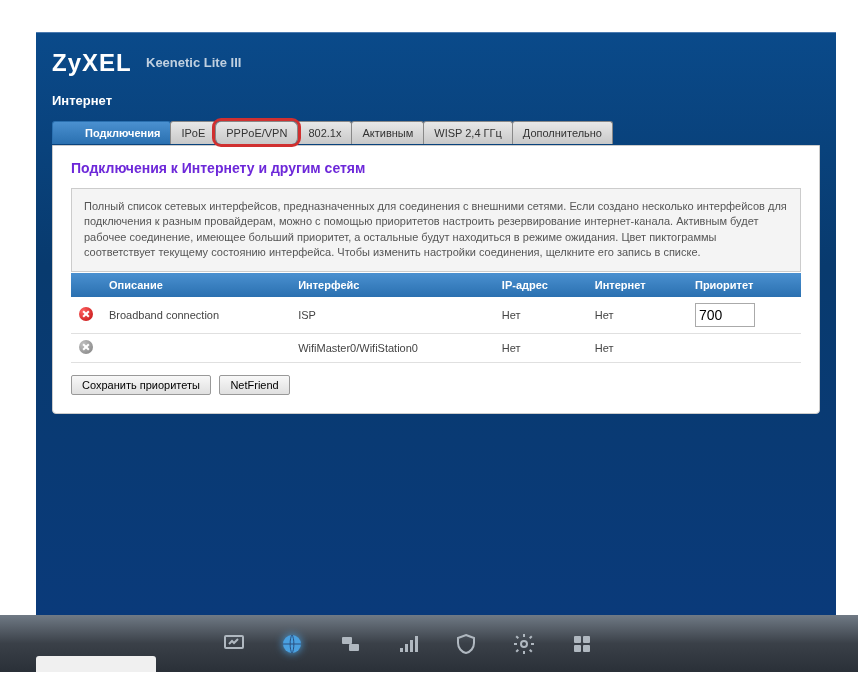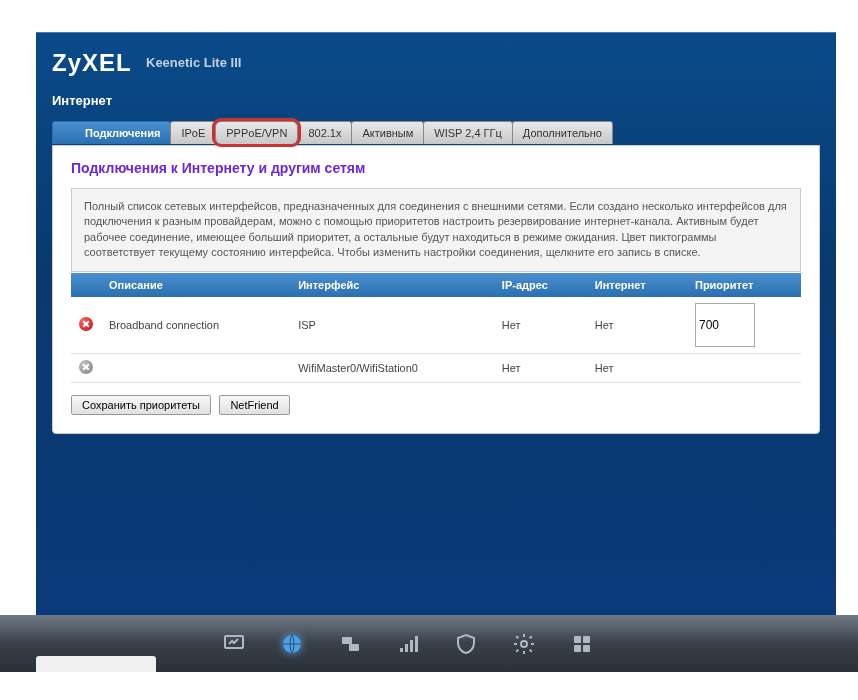--- a/index.html
+++ b/index.html
@@ -22,21 +22,21 @@
 thead th:first-child { width: 28px; }
 tbody tr { border-bottom: 1px solid #e0e0e0; }
 tbody td { padding: 6px 8px; color: #444; }
 .icon-cell { text-align: center; }
 .status-icon { display: inline-block; width: 14px; height: 14px; border-radius: 50%; position: relative; }
 .status-icon.red { background: radial-gradient(circle at 30% 30%, #ff6060, #c01010); }
 .status-icon.gray { background: radial-gradient(circle at 30% 30%, #c0c0c0, #808080); }
 .status-icon::before, .status-icon::after { content: ''; position: absolute; left: 3px; top: 6px; width: 8px; height: 2px; background: #fff; }
 .status-icon::before { transform: rotate(45deg); }
 .status-icon::after { transform: rotate(-45deg); }
-.priority-input { width: 60px; font-size: 12px; padding: 14px 3px; border: 1px solid #aaa; }
+.priority-input { width: 60px; font-size: 14px; padding: 3px 3px; border: 1px solid #aaa; }
 .btn-row { margin-top: 12px; }
 .btn { font-size: 11px; padding: 3px 10px; background: linear-gradient(to bottom, #f8f8f8, #e0e0e0); border: 1px solid #999; border-radius: 2px; cursor: pointer; margin-right: 4px; }
 .bottom-bar { position: absolute; left: 0; right: 0; bottom: 0; height: 57px; background: linear-gradient(to bottom, #707a85 0%, #3a4048 50%, #2a3038 100%); display: flex; align-items: center; padding-left: 220px; gap: 30px; }
 .bottom-tab { position: absolute; left: 36px; bottom: 0; width: 120px; height: 16px; background: #f0f0f0; border-radius: 3px 3px 0 0; }
 .nav-icon { width: 28px; height: 28px; display: flex; align-items: center; justify-content: center; cursor: pointer; color: #b0b8c0; }
 .nav-icon.active { filter: drop-shadow(0 0 4px #4aa0e0); }
 .nav-icon svg { width: 24px; height: 24px; }
 </style>
 </head>
 <body>

